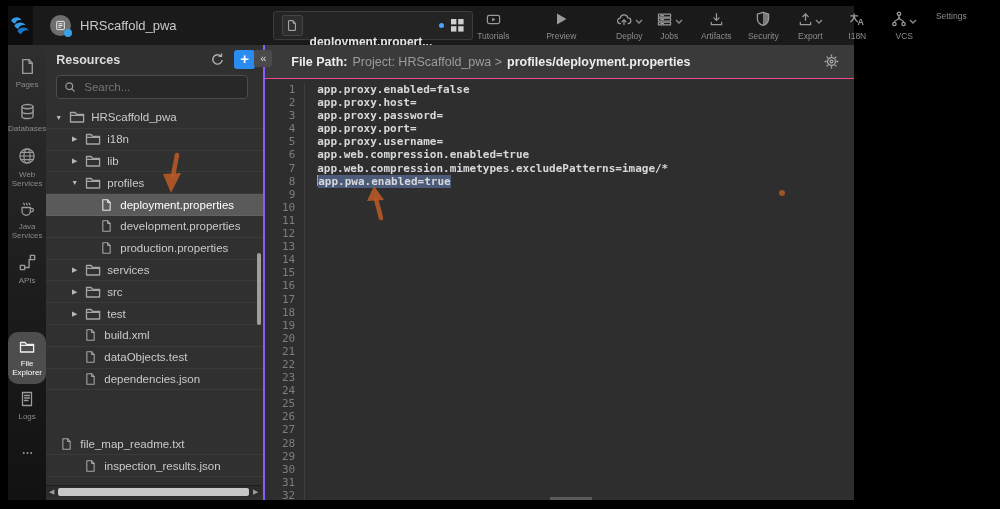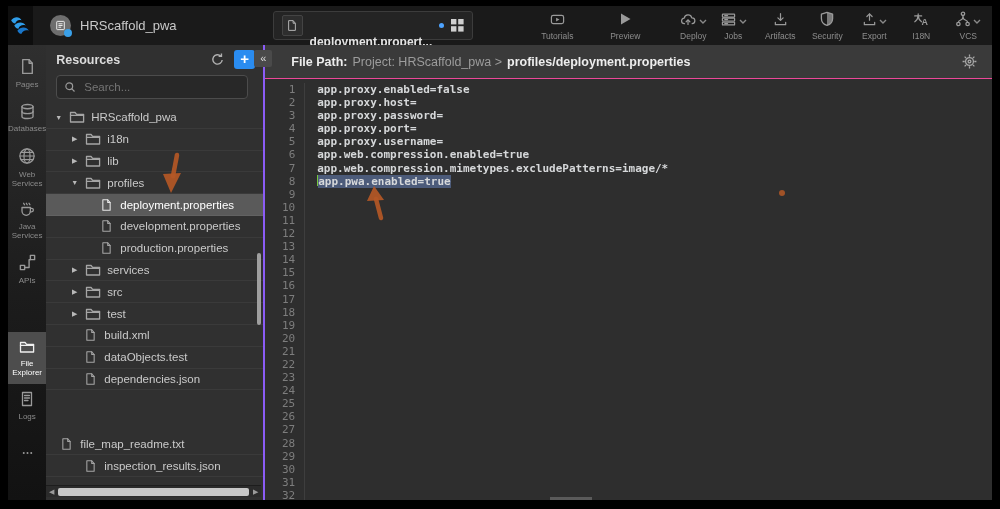--- a/index.html
+++ b/index.html
@@ -1,52 +1,52 @@
 <!DOCTYPE html>
 <html><head>
 <meta charset="utf-8">
 <style>
   html,body{margin:0;padding:0;background:#000;}
   .frame{position:relative;width:1000px;height:509px;background:#000;overflow:hidden;
          font-family:"Liberation Sans",sans-serif;-webkit-font-smoothing:antialiased;}
-  .app{position:absolute;left:8px;top:6px;width:984px;height:494px;background:#262626;
+  .app{position:absolute;left:8px;top:6px;width:846px;height:494px;background:#262626;
        display:flex;flex-direction:column;}
 
   
   .topbar{flex:0 0 39px;background:#1a1a1a;display:flex;align-items:center;position:relative;}
   .logo{width:37px;height:39px;background:#0e0e0e;display:flex;align-items:center;justify-content:center;cursor:pointer;}
   .proj-chip{display:flex;align-items:center;gap:9px;margin-left:17px;color:#c9c9c9;font-size:13px;}
   .avatar{width:21px;height:21px;border-radius:50%;background:#6e6e6e;display:flex;align-items:center;justify-content:center;position:relative;}
   .avatar .pencil{position:absolute;right:-1px;bottom:-1px;width:8px;height:8px;border-radius:50%;background:#3aa0e8;}
   .tabwrap{display:flex;align-items:center;gap:7px;margin-left:96px;height:27px;background:#242424;
            border:1px solid #3c3c3c;border-radius:3px;padding:0 8px;}
   .tab-fileicon{width:19px;height:19px;background:#2e2e2e;border:1px solid #444;border-radius:2px;
                 display:flex;align-items:center;justify-content:center;color:#b5b5b5;}
   .tab-label{color:#e4e4e4;font-size:12px;font-weight:bold;margin-top:32px;}
   .tab-dot{width:5px;height:5px;border-radius:50%;background:#4da3ff;}
   .tb-group{display:flex;align-items:flex-start;}
   .tb-item{display:flex;flex-direction:column;align-items:center;gap:2px;color:#8d8d8d;
            font-size:8.5px;min-width:36px;cursor:pointer;padding:3px 2px 2px;}
   .tb-item .irow{display:flex;align-items:flex-end;gap:2px;height:18px;color:#9a9a9a;}
   .tb-item .chev{color:#8a8a8a;margin-bottom:2px;}
-  .tb-left{margin-left:64px;gap:28px;}
+  .tb-left{gap:28px;}
   .tb-right{margin-left:auto;gap:7px;margin-right:12px;}
 
   
   .body{flex:1;display:flex;min-height:0;position:relative;}
 
   
   .activity{flex:0 0 37px;background:linear-gradient(180deg,#2f2f2f 0%,#1c1c1c 55%,#121212 100%);
             display:flex;flex-direction:column;align-items:center;color:#8b8b8b;padding-top:6px;}
   .act-item{width:100%;display:flex;flex-direction:column;align-items:center;gap:3px;
             font-size:8px;line-height:1.1;text-align:center;padding:7px 0 6px;cursor:pointer;}
   .act-item .aicon{color:#9a9a9a;}
   .act-item.active{background:#4d4d4d;color:#fff;}
   .act-item.active .aicon{color:#f0f0f0;}
-  .act-item.push{margin-top:40px;}
+  .act-item.push{margin-top:40px;border-radius:10px;}
   .act-item.more{margin-top:12px;}
 
   
   .resources{flex:0 0 187px;background:#303030;display:flex;flex-direction:column;position:relative;
              border-right:2px solid #8b5cf6;}
   .res-head{display:flex;align-items:center;padding:5px 8px 3px 10px;}
   .res-title{color:#dcdcdc;font-size:12.5px;font-weight:bold;}
   .res-refresh{margin-left:auto;color:#b0b0b0;cursor:pointer;display:flex;}
   .res-plus{width:21px;height:19px;background:#2a8cf0;border-radius:3px;color:#fff;font-size:15px;
             line-height:17px;text-align:center;margin-left:9px;cursor:pointer;font-weight:bold;}

